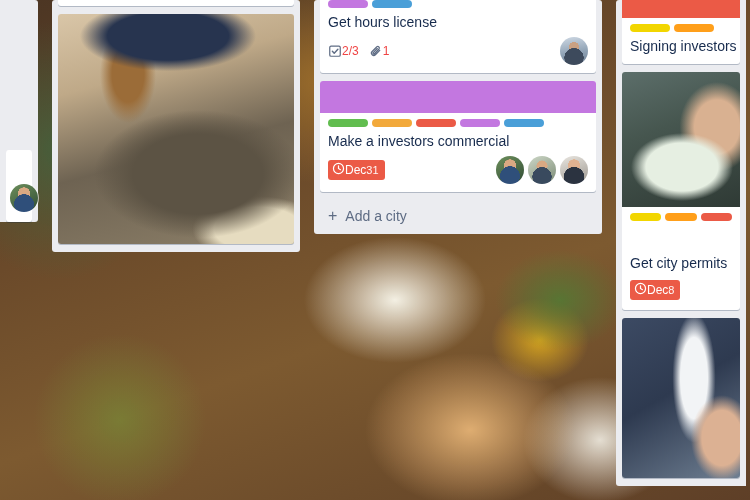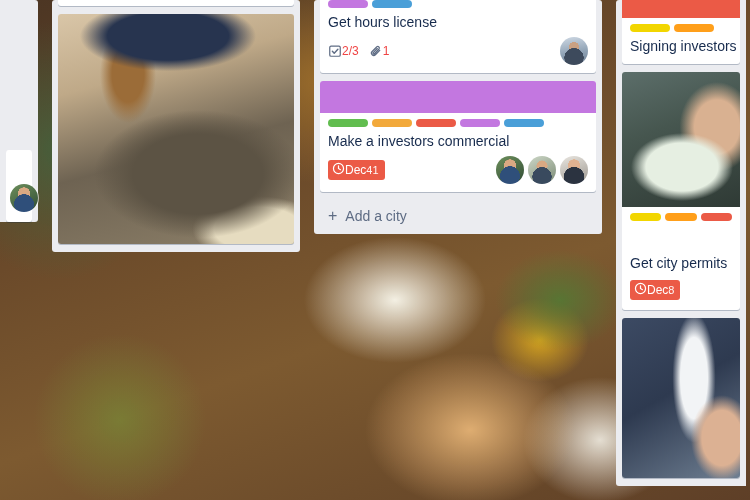--- a/index.html
+++ b/index.html
@@ -247,21 +247,21 @@
         <div class="card-title">Make a investors commercial</div>
         <div class="badges">
           <span class="due-badge">
             <span>
               <svg width="13" height="13" viewBox="0 0 16 16" fill="none" stroke="#fff" stroke-width="1.5">
                 <circle cx="8" cy="8" r="6.2"></circle>
                 <path d="M8 4.6V8l2.4 1.5" stroke-linecap="round"></path>
               </svg>
             </span>
             <span>Dec</span>
-            <span class="due-day">41</span>
+            <span class="due-day">31</span>
           </span>
           <span class="members">
             <span class="avatar avatar-a"></span>
             <span class="avatar avatar-d"></span>
             <span class="avatar avatar-c"></span>
           </span>
         </div>
       </div>
     </div>
 

